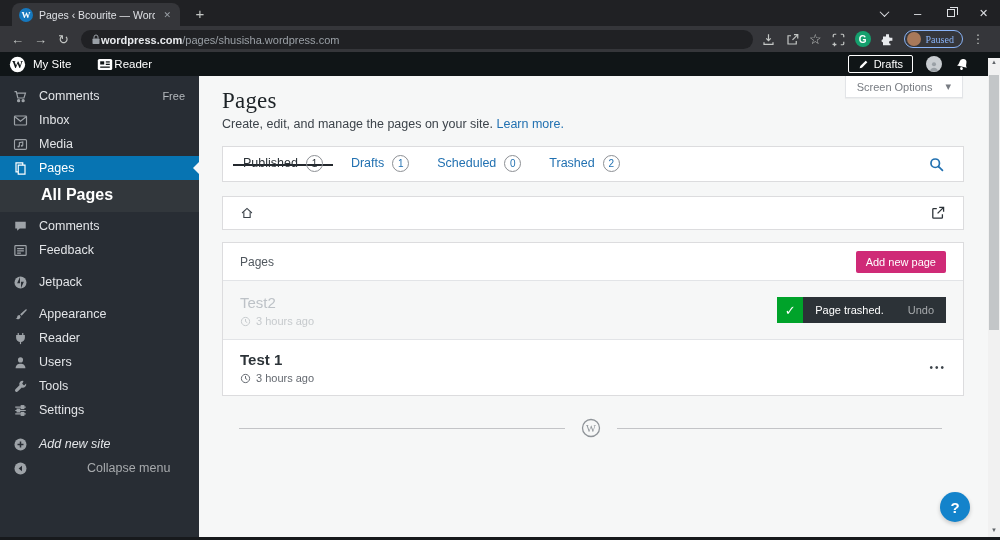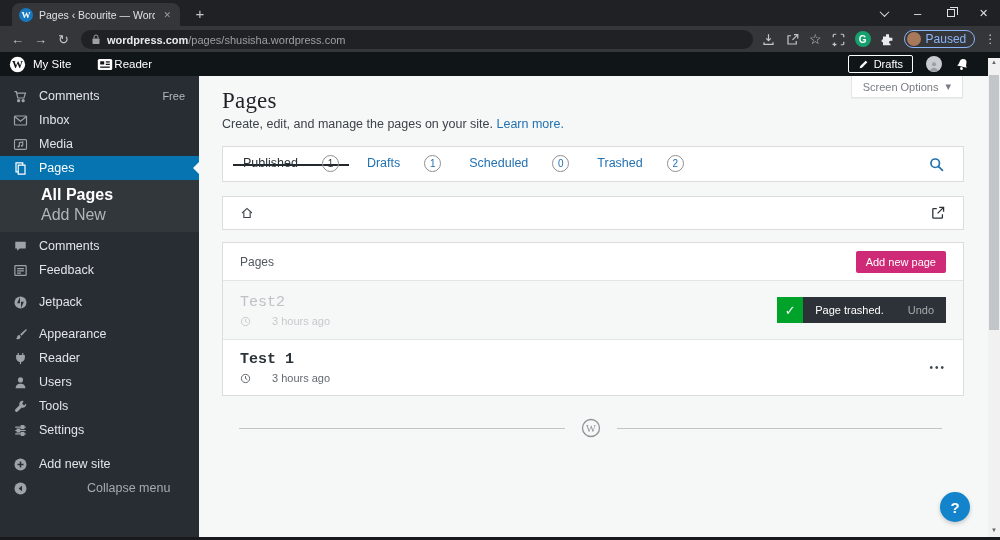--- a/index.html
+++ b/index.html
@@ -25,31 +25,31 @@
   .win-min { font-size:13px; }
   .restore { width:8px; height:8px; border:1px solid #dfe1e5; position:relative; }
   .restore::before { content:""; position:absolute; top:-3px; left:2px; width:7px; height:7px;
                      border-top:1px solid #dfe1e5; border-right:1px solid #dfe1e5; }
   .win-close { font-size:11px; }
 
   .toolbar { position:absolute; left:0; top:26px; width:1000px; height:26px; background:#35363a;
              display:flex; align-items:center; }
   .nav-ic { width:23px; text-align:center; color:#c4c7c5; font-size:13px; flex:none; }
   .urlbar { margin-left:6px; width:672px; height:19px; background:#202124; border-radius:10px;
-            display:flex; align-items:center; padding:0 10px; gap:6px; flex:none; }
+            display:flex; align-items:center; padding:0 10px; flex:none; }
   .urlbar svg { flex:none; }
   .url-host { font-size:11px; color:#e8eaed; font-weight:bold; }
   .url-path { font-size:11px; color:#9aa0a6; }
   .tb-right { display:flex; align-items:center; margin-left:8px; gap:9px; color:#c4c7c5; }
   .gram { width:16px; height:16px; border-radius:50%; background:#15a06e; color:#fff; font-size:10px;
           font-weight:bold; display:flex; align-items:center; justify-content:center; }
   .paused-pill { display:flex; align-items:center; gap:5px; border:1px solid #8ab4f8; border-radius:10px;
                  padding:1px 8px 1px 2px; }
   .mini-avatar { width:14px; height:14px; border-radius:50%; background:#a8795a; }
-  .paused-label { font-size:12px; color:#8ab4f8; }
+  .paused-label { font-size:10px; color:#8ab4f8;font-family:Liberation Serif, serif; }
   .dots { font-size:12px; color:#c4c7c5; letter-spacing:0; }
 
   
   .masthead { position:absolute; left:0; top:52px; width:1000px; height:24px; background:#101517;
               display:flex; align-items:center; color:#fff; }
   .wp-logo { width:17px; height:17px; margin-left:9px; flex:none; }
   .mh-label { font-size:11.5px; color:#fff; margin-left:7px; }
   .reader-group { display:flex; align-items:center; margin-left:26px; gap:1px; }
   .mh-right { margin-left:auto; display:flex; align-items:center; gap:13px; padding-right:30px; }
   .write-btn { display:flex; align-items:center; gap:5px; border:1px solid #fff; border-radius:2px;
@@ -64,60 +64,60 @@
   .sb-item .sb-ic { width:17px; height:17px; color:#9ea3a8; flex:none; display:flex; align-items:center; justify-content:center; }
   .sb-item .sb-label { margin-left:10px; }
   .sb-badge { margin-left:auto; margin-right:14px; font-size:11px; color:#b5b9bd; }
   .sb-item.selected { background:var(--selected-blue,#0774b2); color:#fff; }
   .sb-item.selected .sb-ic { color:#fff; }
   .sb-item.selected::after { content:""; position:absolute; right:0; top:50%; margin-top:-6px;
         border:6px solid transparent; border-right:6px solid #f6f7f7; }
   .sb-sub { background:#32373c; padding:5px 0 7px 0; }
   .sb-sub-item { height:20px; display:flex; align-items:center; padding-left:41px; font-size:16px; color:#b0b5ba; }
   .sb-sub-item.current { color:#fff; font-weight:bold; }
-  .mt2 { margin-top:2px; } .mt8 { margin-top:8px; } .mt10 { margin-top:10px; }
+  .mt2 { margin-top:2px; } .mt8 { margin-top:8px; } .mt10 { margin-top:10px;font-style:italic; }
   .sb-muted { color:#a7aaad;gap:48px; }
 
   
   .content { position:absolute; left:199px; top:76px; width:789px; height:461px; background:#f6f7f7; }
   .screen-options { position:absolute; right:25px; top:0; height:22px; background:#fff;
-        border:1px solid #e2e4e7; border-top:none; display:flex; align-items:center; gap:7px;
+        border:1px solid #e2e4e7; border-top:none; display:flex; align-items:center; gap:13px;
         padding:8px 11px; font-size:11px; color:#787c82; box-shadow:0 1px 1px rgba(0,0,0,.04); }
   .page-title { position:absolute; left:23px; top:12px; font-family:"Liberation Serif", serif;
         font-size:23px; font-weight:500; color:#1d2327; letter-spacing:.2px; }
   .page-sub { position:absolute; left:23px; top:41px; font-size:12.5px; color:#3c434a; }
   .page-sub a { color:var(--link-blue,#2271b1); text-decoration:none; }
 
   .tabbar { position:absolute; left:23px; top:70px; width:742px; height:36px; background:#fff;
         border:1px solid #dcdcde; display:flex; align-items:stretch; padding:0 6px; }
-  .ftab { display:flex; align-items:center; gap:24px; padding:0 10px; margin:15px 4px; font-size:12.5px;
+  .ftab { display:flex; align-items:center; gap:8px; padding:0 10px; margin:15px 4px; font-size:12.5px;
         color:var(--link-blue,#2271b1); border-bottom:2px solid transparent; }
   .ftab.active { color:#2c3338; border-bottom-color:#23282d; }
   .count-badge { width:17px; height:17px; border:1px solid #8c8f94; border-radius:50%; font-size:10px;
         display:flex; align-items:center; justify-content:center; }
   .tab-search { margin-left:auto; display:flex; align-items:center; padding-right:12px; color:var(--link-blue,#2271b1); }
 
   .notice-card { position:absolute; left:23px; top:120px; width:742px; height:34px; background:#fff;
         border:1px solid #dcdcde; display:flex; align-items:center; padding:0 17px; gap:9px; }
   .notice-text { font-size:11.5px; color:#50575e; }
   .notice-ext { margin-left:auto; color:#2c3338; display:flex; }
 
   .pages-card { position:absolute; left:23px; top:166px; width:742px; background:#fff; border:1px solid #dcdcde; }
   .card-head { height:38px; display:flex; align-items:center; padding:0 17px; border-bottom:1px solid #e2e4e7; }
   .card-head-title { font-size:12px; color:#50575e; }
   .add-page-btn { margin-left:auto; background:var(--accent-pink,#cf2a77); color:#fff; font-size:11px;
         padding:5px 10px; border-radius:2px; border:none; }
   .row { display:flex; align-items:center; padding:0 17px; }
   .row-trashed { height:58px; background:#f6f7f7; }
   .row-normal { height:56px; background:#fff; border-top:1px solid #e2e4e7; }
   .row-titleblock { display:flex; flex-direction:column; gap:4px; }
-  .row-title { font-size:15px;font-family:Liberation Mono, monospace; }
+  .row-title { font-size:15px; }
   .row-trashed .row-title { color:#bdc2c7; }
   .row-normal .row-title { color:#2c3338; font-weight:600; }
-  .row-meta { display:flex; align-items:flex-end; gap:21px; font-size:11px; }
+  .row-meta { display:flex; align-items:flex-end; gap:5px; font-size:11px; }
   .row-trashed .row-meta { color:#c6cacd; }
   .row-normal .row-meta { color:#646970; }
   .row-actions { margin-left:auto; color:#3c434a; font-size:10px; letter-spacing:2px; }
 
   .toast { margin-left:auto; display:flex; height:26px; }
   .toast-check { width:26px; background:var(--success-green,#00a32a); color:#fff; font-size:13px;
         display:flex; align-items:center; justify-content:center; }
   .toast-body { background:#2c3237; display:flex; align-items:center; padding:0 12px; gap:24px; }
   .toast-msg { font-size:11px; color:#fff; }
   .toast-undo { font-size:11px; color:#a7aaad; }
@@ -275,21 +275,20 @@
       <span class="sb-ic">
         <svg width="15" height="15" viewBox="0 0 20 20" fill="none" stroke="currentColor" stroke-width="1.6">
           <path d="M4 2.5 h9 v12 H4 z"></path>
             <path d="M7 5.5 h9 v12 H7 z" fill="#0774b2"></path>
         </svg>
         </span>
       <span class="sb-label">Pages</span>
     </div>
     <div class="sb-sub">
       <div class="sb-sub-item current">All Pages</div>
-      <div class="sb-sub-item">Add New</div>
     </div>
     <div class="sb-item mt2">
       <span class="sb-ic">
         <svg width="15" height="15" viewBox="0 0 20 20" fill="currentColor">
           <path d="M3 3.5 h14 v9 h-8 l-3.5 3.2 v-3.2 H3 z"></path>
         </svg>
         </span>
       <span class="sb-label">Comments</span>
     </div>
     <div class="sb-item">

